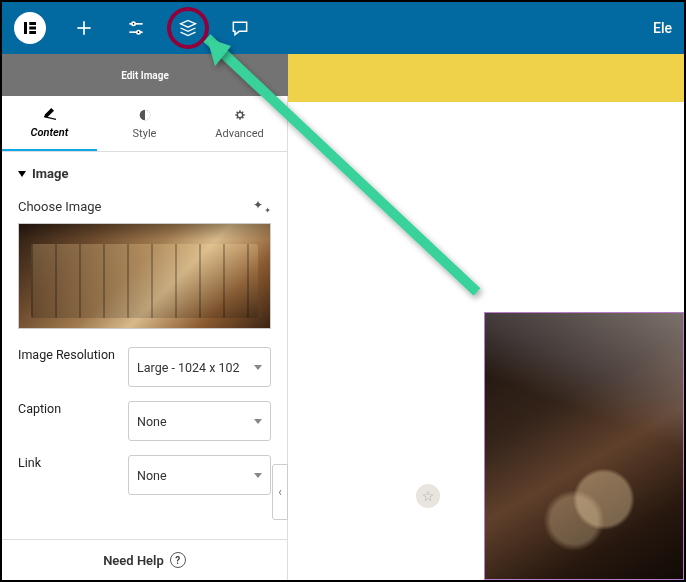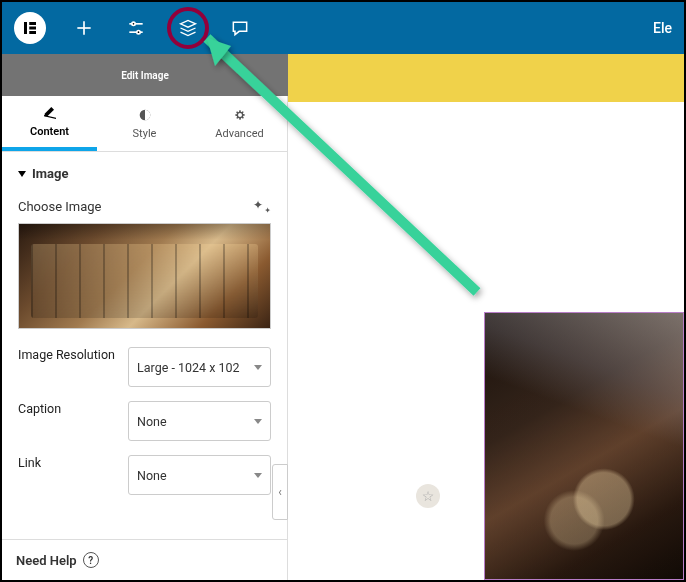--- a/index.html
+++ b/index.html
@@ -91,22 +91,23 @@
     flex-direction: column;
     align-items: center;
     justify-content: center;
     gap: 4px;
     font-size: 11px;
     cursor: pointer;
     color: #555;
   }
   .tab.active {
     color: #000;
-    border-bottom: 4px solid #0ea5e9;
+    border-bottom: 2px solid #0ea5e9;
     font-weight: 600;
+    font-style: italic;
   }
   .tab svg { width: 16px; height: 16px; }
 
   .panel-body {
     flex: 1;
     overflow: auto;
     padding: 14px 16px 8px 16px;
     position: relative;
   }
 
@@ -193,23 +194,24 @@
     width: 0; height: 0;
     border-left: 4px solid transparent;
     border-right: 4px solid transparent;
     border-top: 5px solid #888;
     margin-left: 6px;
   }
 
   .panel-footer {
     border-top: 1px solid #ddd;
     display: flex;
+    justify-content: center;
     align-items: center;
     gap: 6px;
-    padding: 12px 14px;
+    padding: 12px 4px;
     font-size: 13px;
     font-weight: 600;
     color: #333;
   }
   .help-icon {
     width: 16px; height: 16px;
     border: 1.5px solid #555;
     border-radius: 50%;
     display: flex; align-items: center; justify-content: center;
     font-size: 10px;

